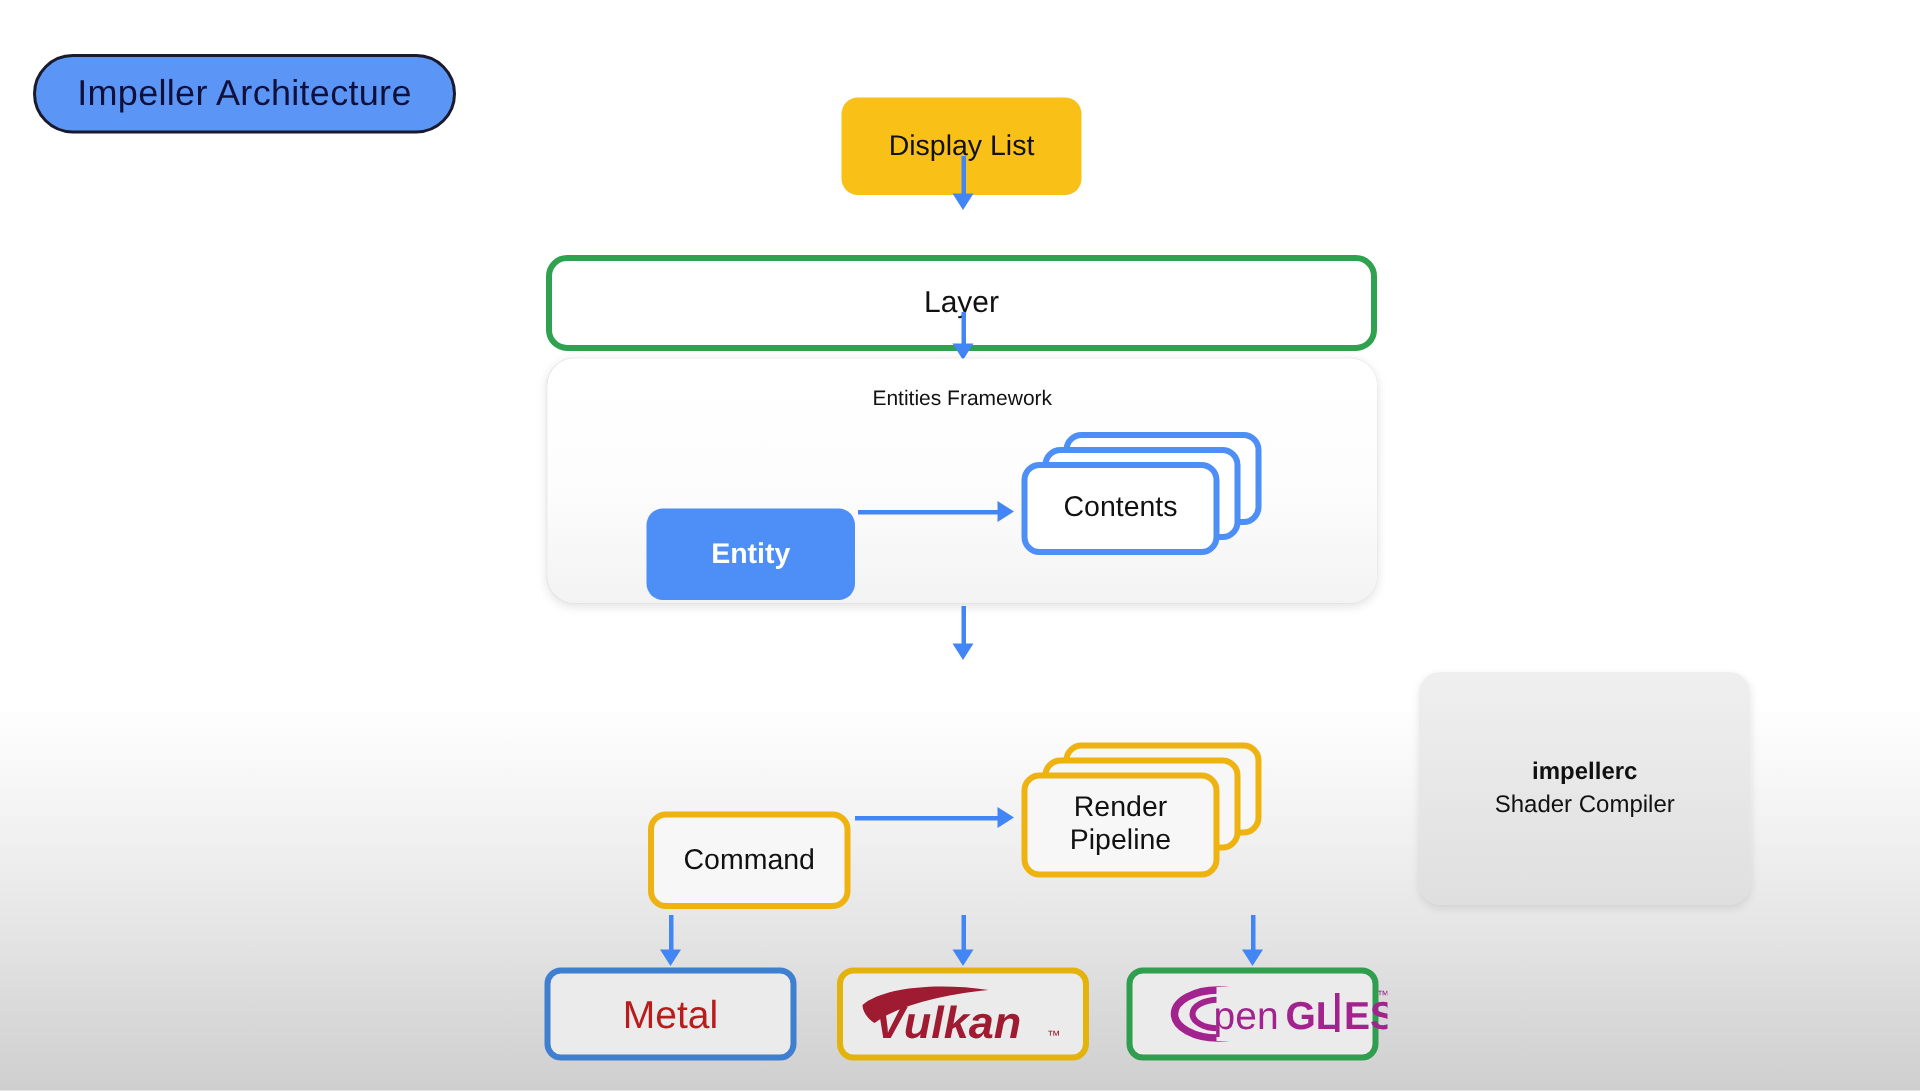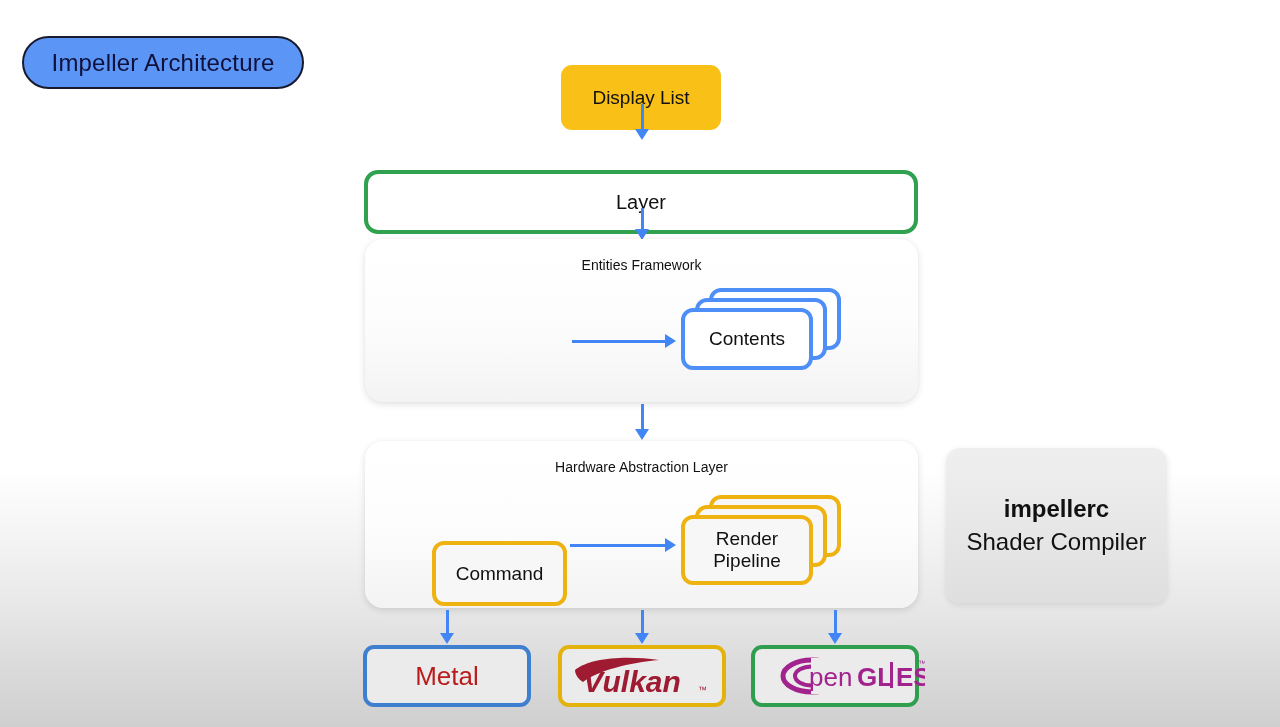--- a/index.html
+++ b/index.html
@@ -116,22 +116,22 @@
     box-sizing: border-box;
     border-radius: 14px;
     background: linear-gradient(to bottom, #efefef 0%, #e8e8e8 45%, #dfdfdf 100%);
     box-shadow: 0 2px 6px rgba(0,0,0,.10);
     display: flex;
     flex-direction: column;
     align-items: center;
     justify-content: center;
     color: #111111;
   }
-  .impellerc .l1 { font-size: 24px; font-weight: bold; line-height: 1.35; }
-  .impellerc .l2 { font-size: 24px; line-height: 1.35; }
+  .impellerc .l1 { font-size: 16px; font-weight: bold; line-height: 1.35; }
+  .impellerc .l2 { font-size: 16px; line-height: 1.35; }
 
   
   .entity-box {
     left: 431px;
     top: 311px;
     width: 139px;
     height: 61px;
     background: #4d8ef7;
     border-radius: 11px;
     color: #ffffff;
@@ -268,42 +268,42 @@
 
   <div class="arrow-v" style="left:635px; top:208px; height:32px;">
     <div class="shaft" style="height:22px;"></div>
     <div class="head" style="top:21px;"></div>
   </div>
 
   <div class="group-card entities">
     <div class="group-title">Entities Framework</div>
   </div>
 
+  <div class="node entity-box">
+    <span>Entity</span>
+  </div>
 
   <div class="arrow-h" style="left:572px; top:334px; width:104px;">
     <div class="shaft" style="width:94px;"></div>
     <div class="head" style="left:93px;"></div>
   </div>
 
   <div class="stack contents">
     <div class="card c3"></div>
     <div class="card c2"></div>
     <div class="card c1">
       <span>Contents</span>
     </div>
   </div>
 
   <div class="arrow-v" style="left:635px; top:404px; height:36px;">
     <div class="shaft" style="height:26px;"></div>
     <div class="head" style="top:25px;"></div>
   </div>
 
-  <div class="group-card hal">
-    <div class="group-title">Hardware Abstraction Layer</div>
-  </div>
 
   <div class="node command-box">
     <span>Command</span>
   </div>
 
   <div class="arrow-h" style="left:570px; top:538px; width:106px;">
     <div class="shaft" style="width:96px;"></div>
     <div class="head" style="left:95px;"></div>
   </div>
 

